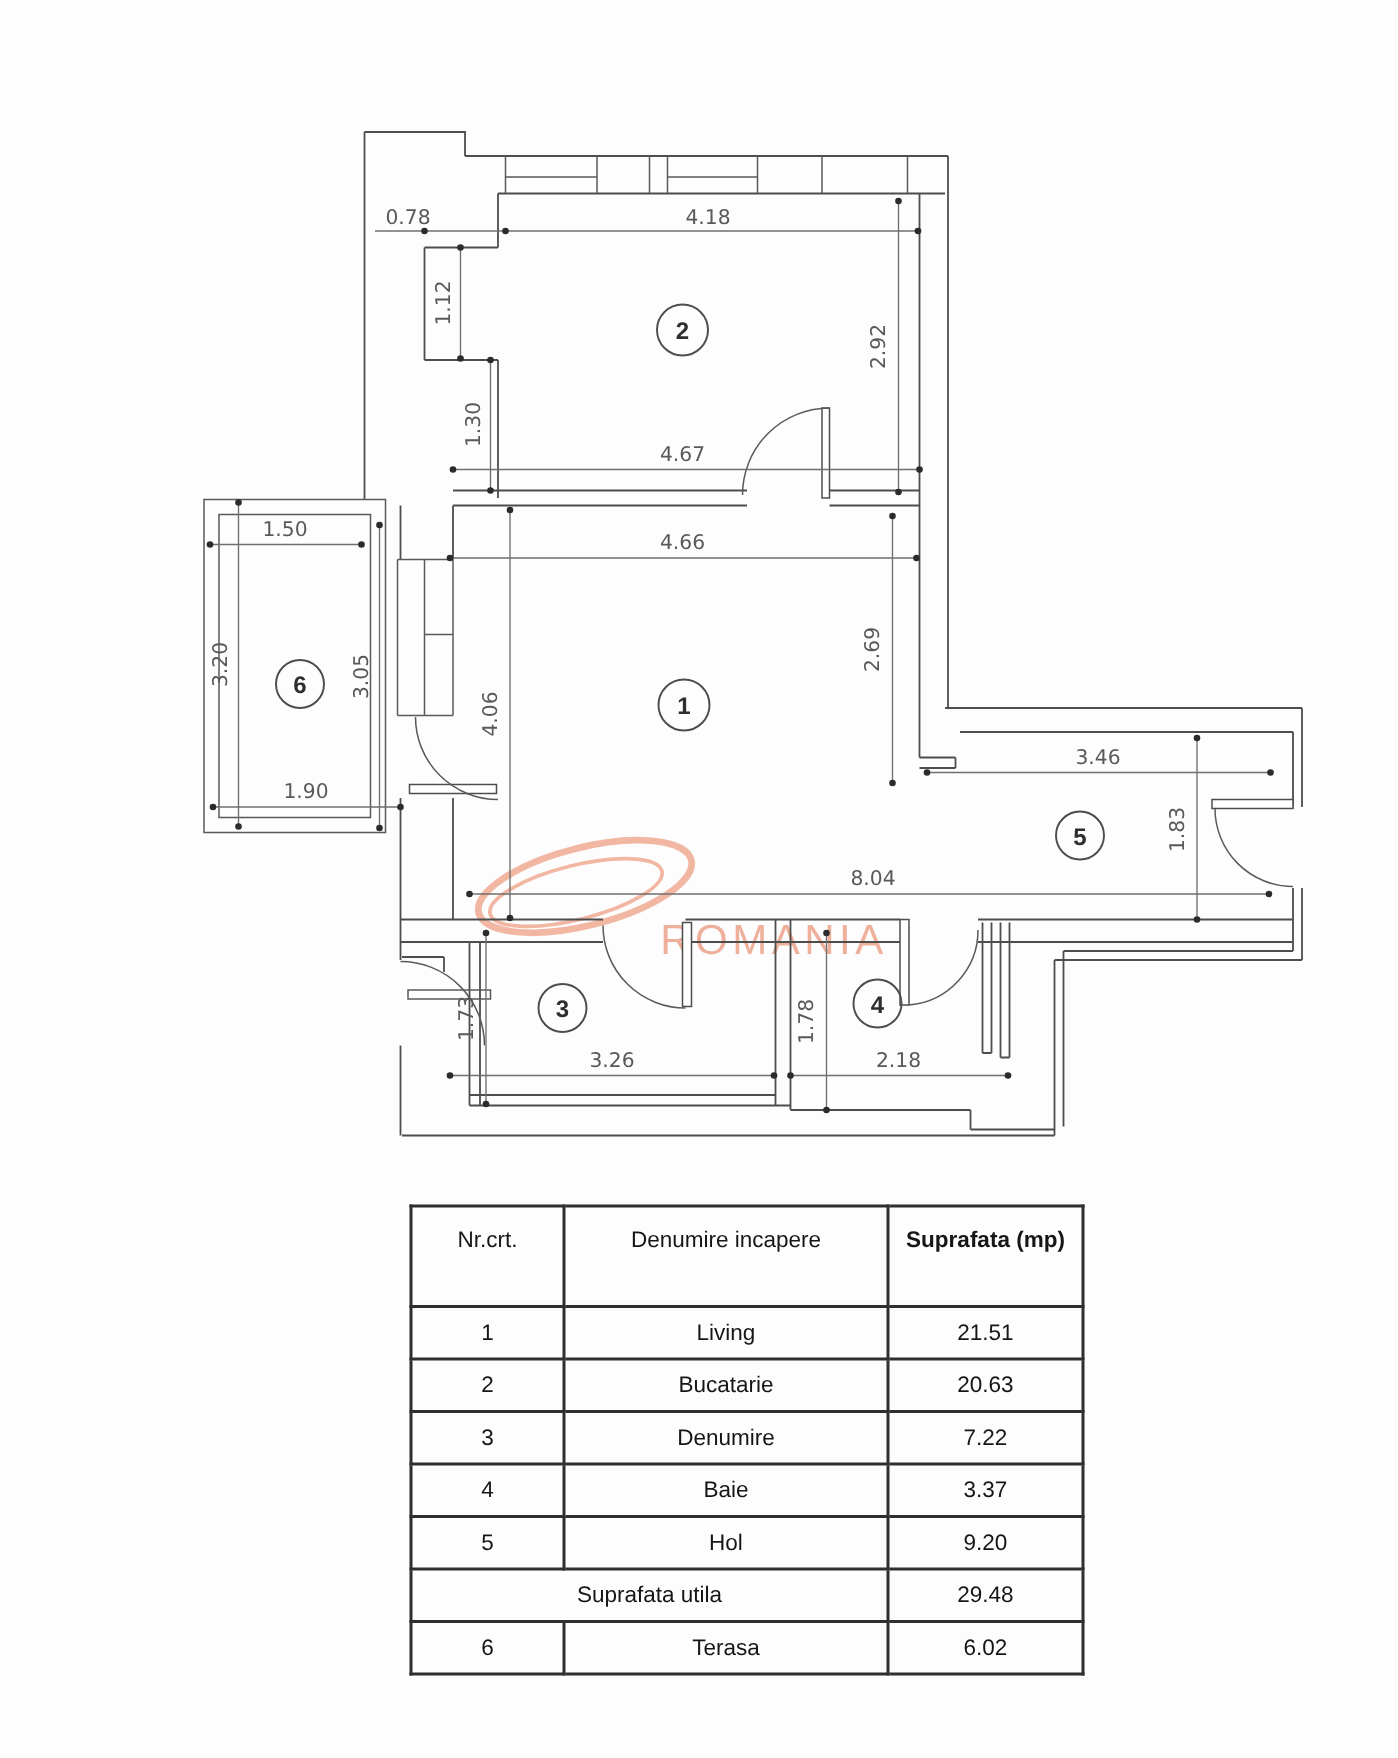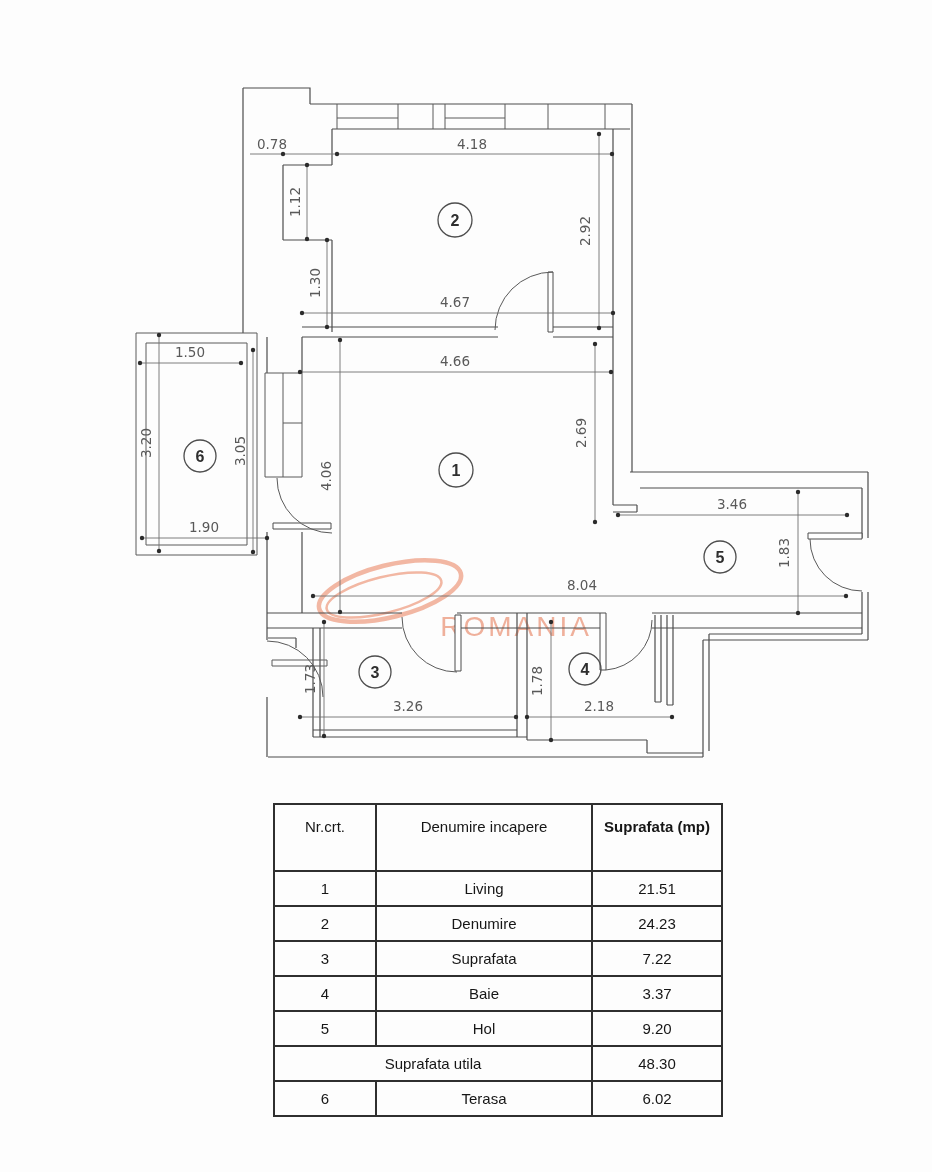--- a/index.html
+++ b/index.html
@@ -162,41 +162,41 @@
     <td class="c2">Denumire incapere</td>
     <td class="c3">Suprafata (mp)</td>
   </tr>
   <tr class="row">
     <td>1</td>
     <td>Living</td>
     <td>21.51</td>
   </tr>
   <tr class="row">
     <td>2</td>
+    <td>Bucatarie</td>
+    <td>20.63</td>
+  </tr>
+  <tr class="row">
+    <td>3</td>
     <td>Denumire</td>
-    <td>24.23</td>
-  </tr>
-  <tr class="row">
-    <td>3</td>
-    <td>Suprafata</td>
     <td>7.22</td>
   </tr>
   <tr class="row">
     <td>4</td>
     <td>Baie</td>
     <td>3.37</td>
   </tr>
   <tr class="row">
     <td>5</td>
     <td>Hol</td>
     <td>9.20</td>
   </tr>
   <tr class="row">
     <td colspan="2">Suprafata utila</td>
-    <td>48.30</td>
+    <td>29.48</td>
   </tr>
   <tr class="row">
     <td>6</td>
     <td>Terasa</td>
     <td>6.02</td>
   </tr>
 </tbody>
   </table>
 
 </body></html>

